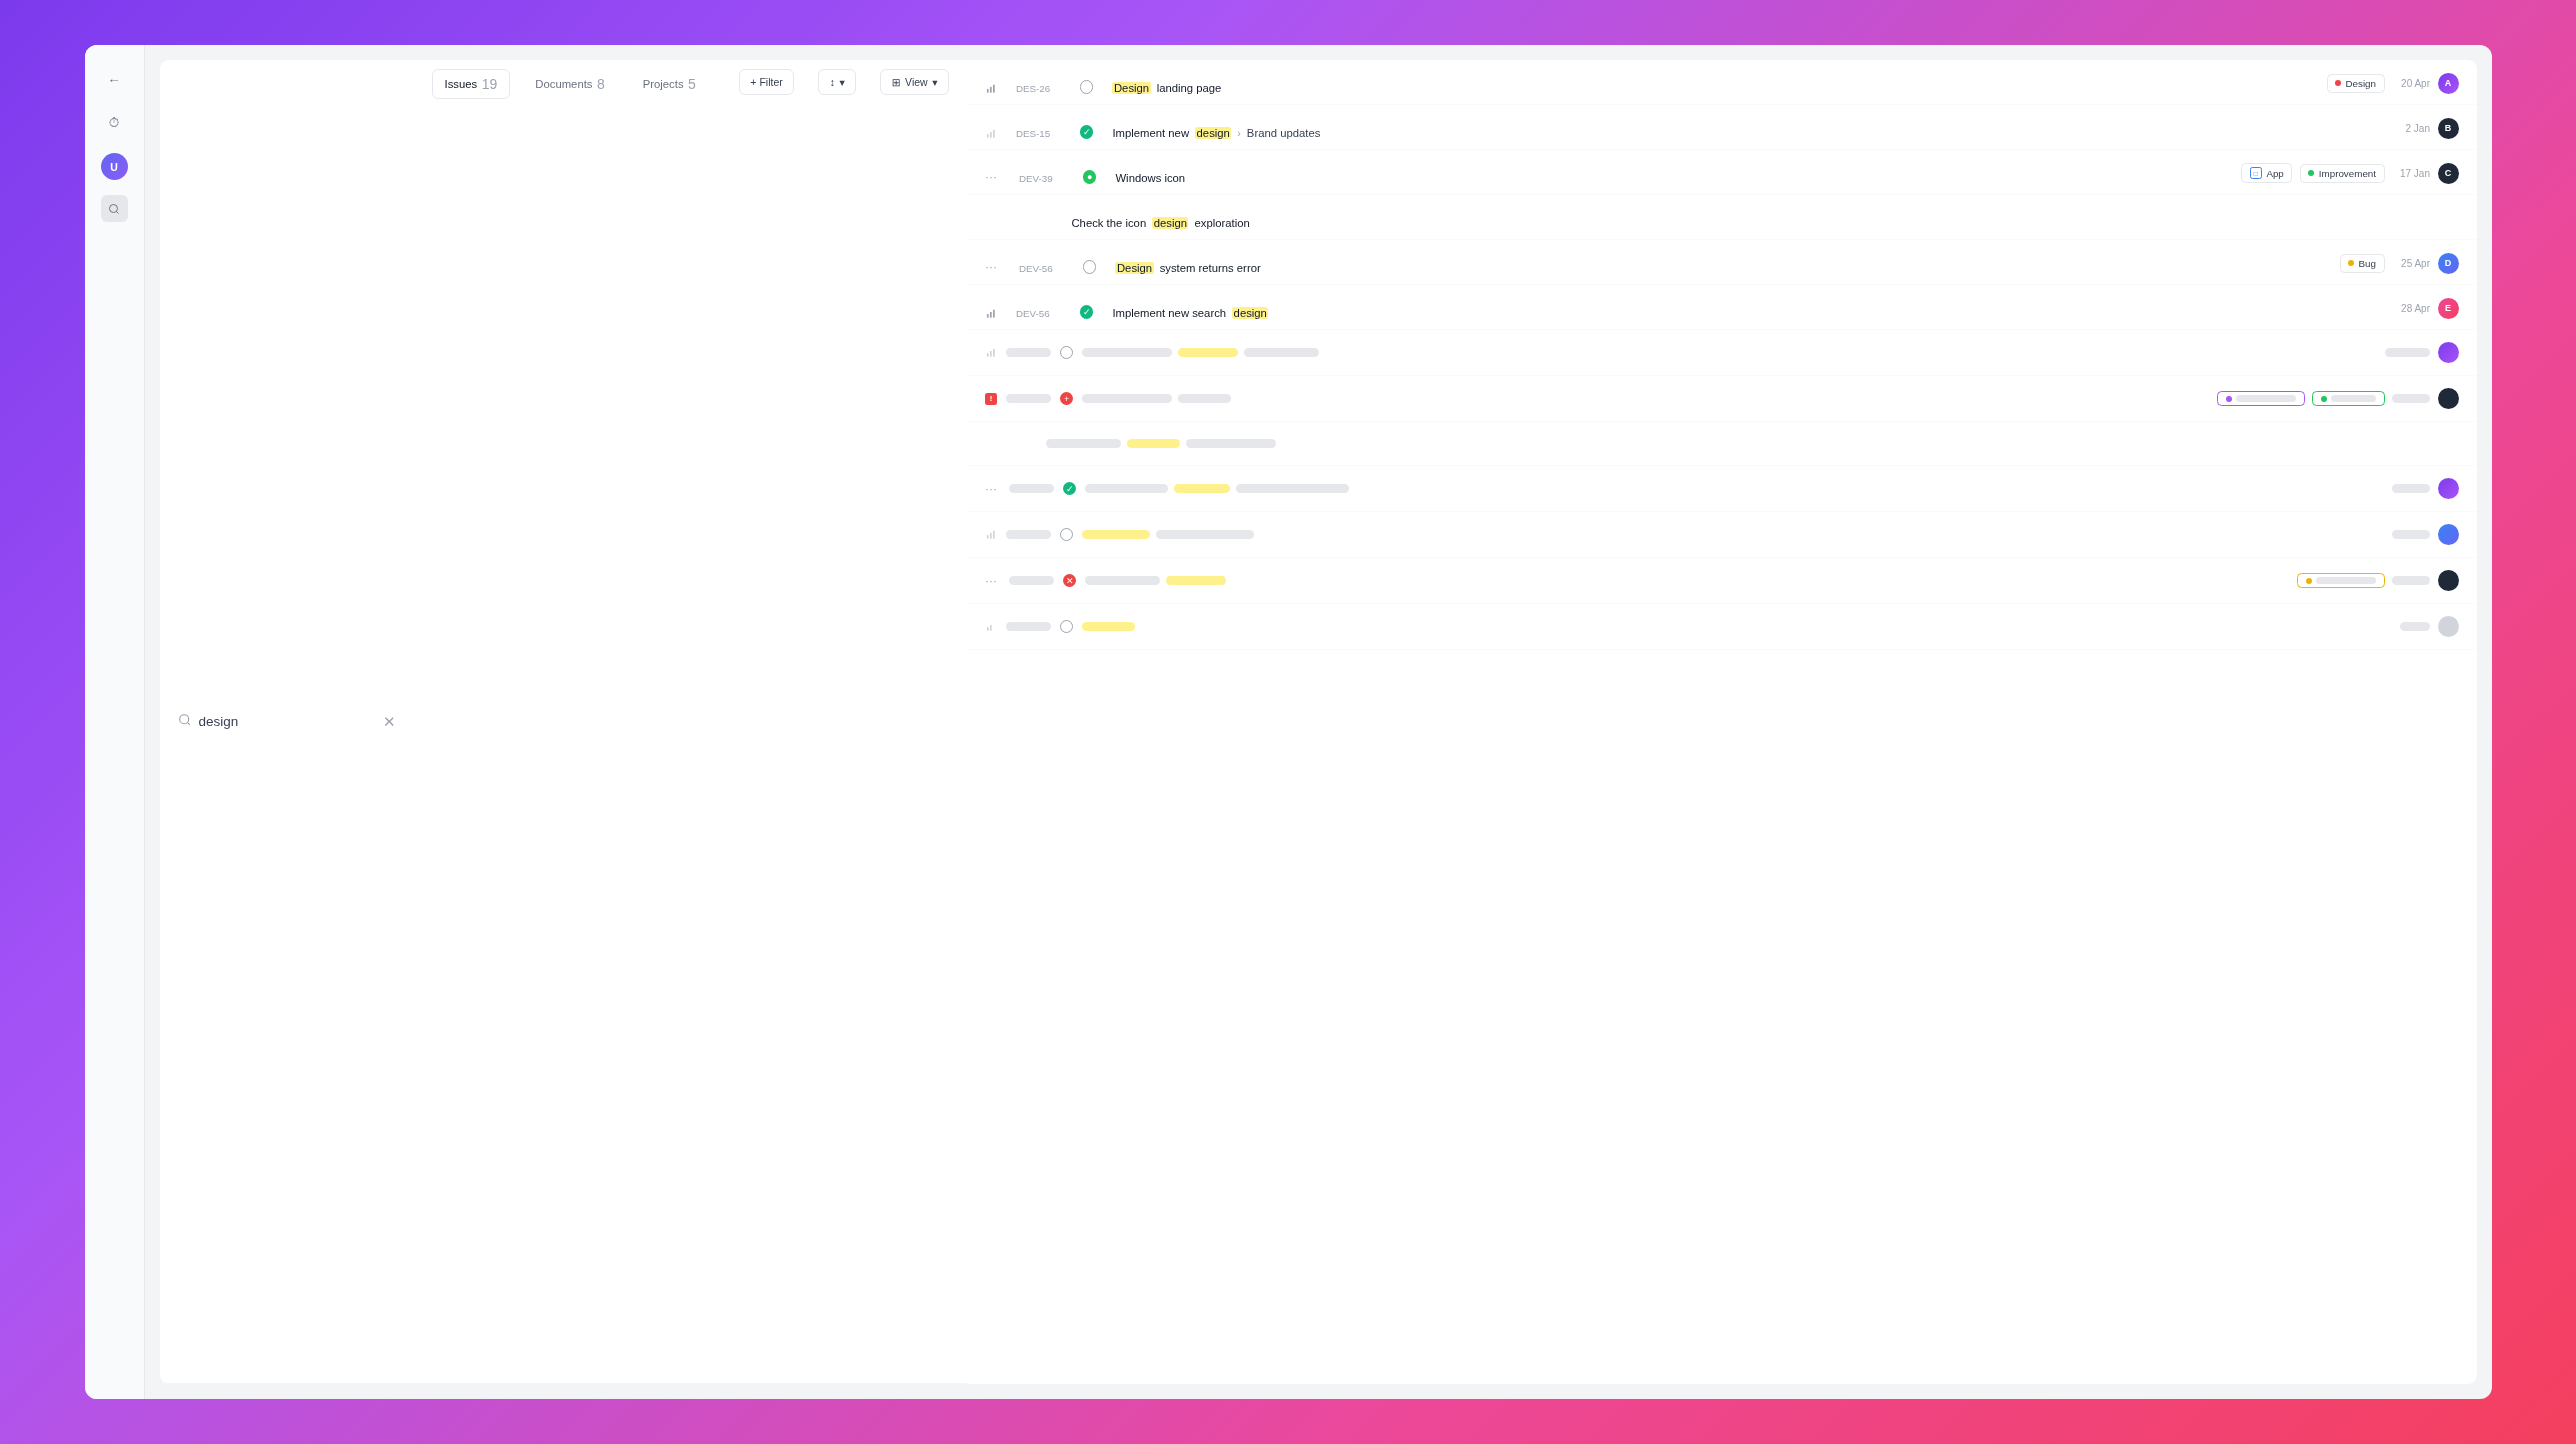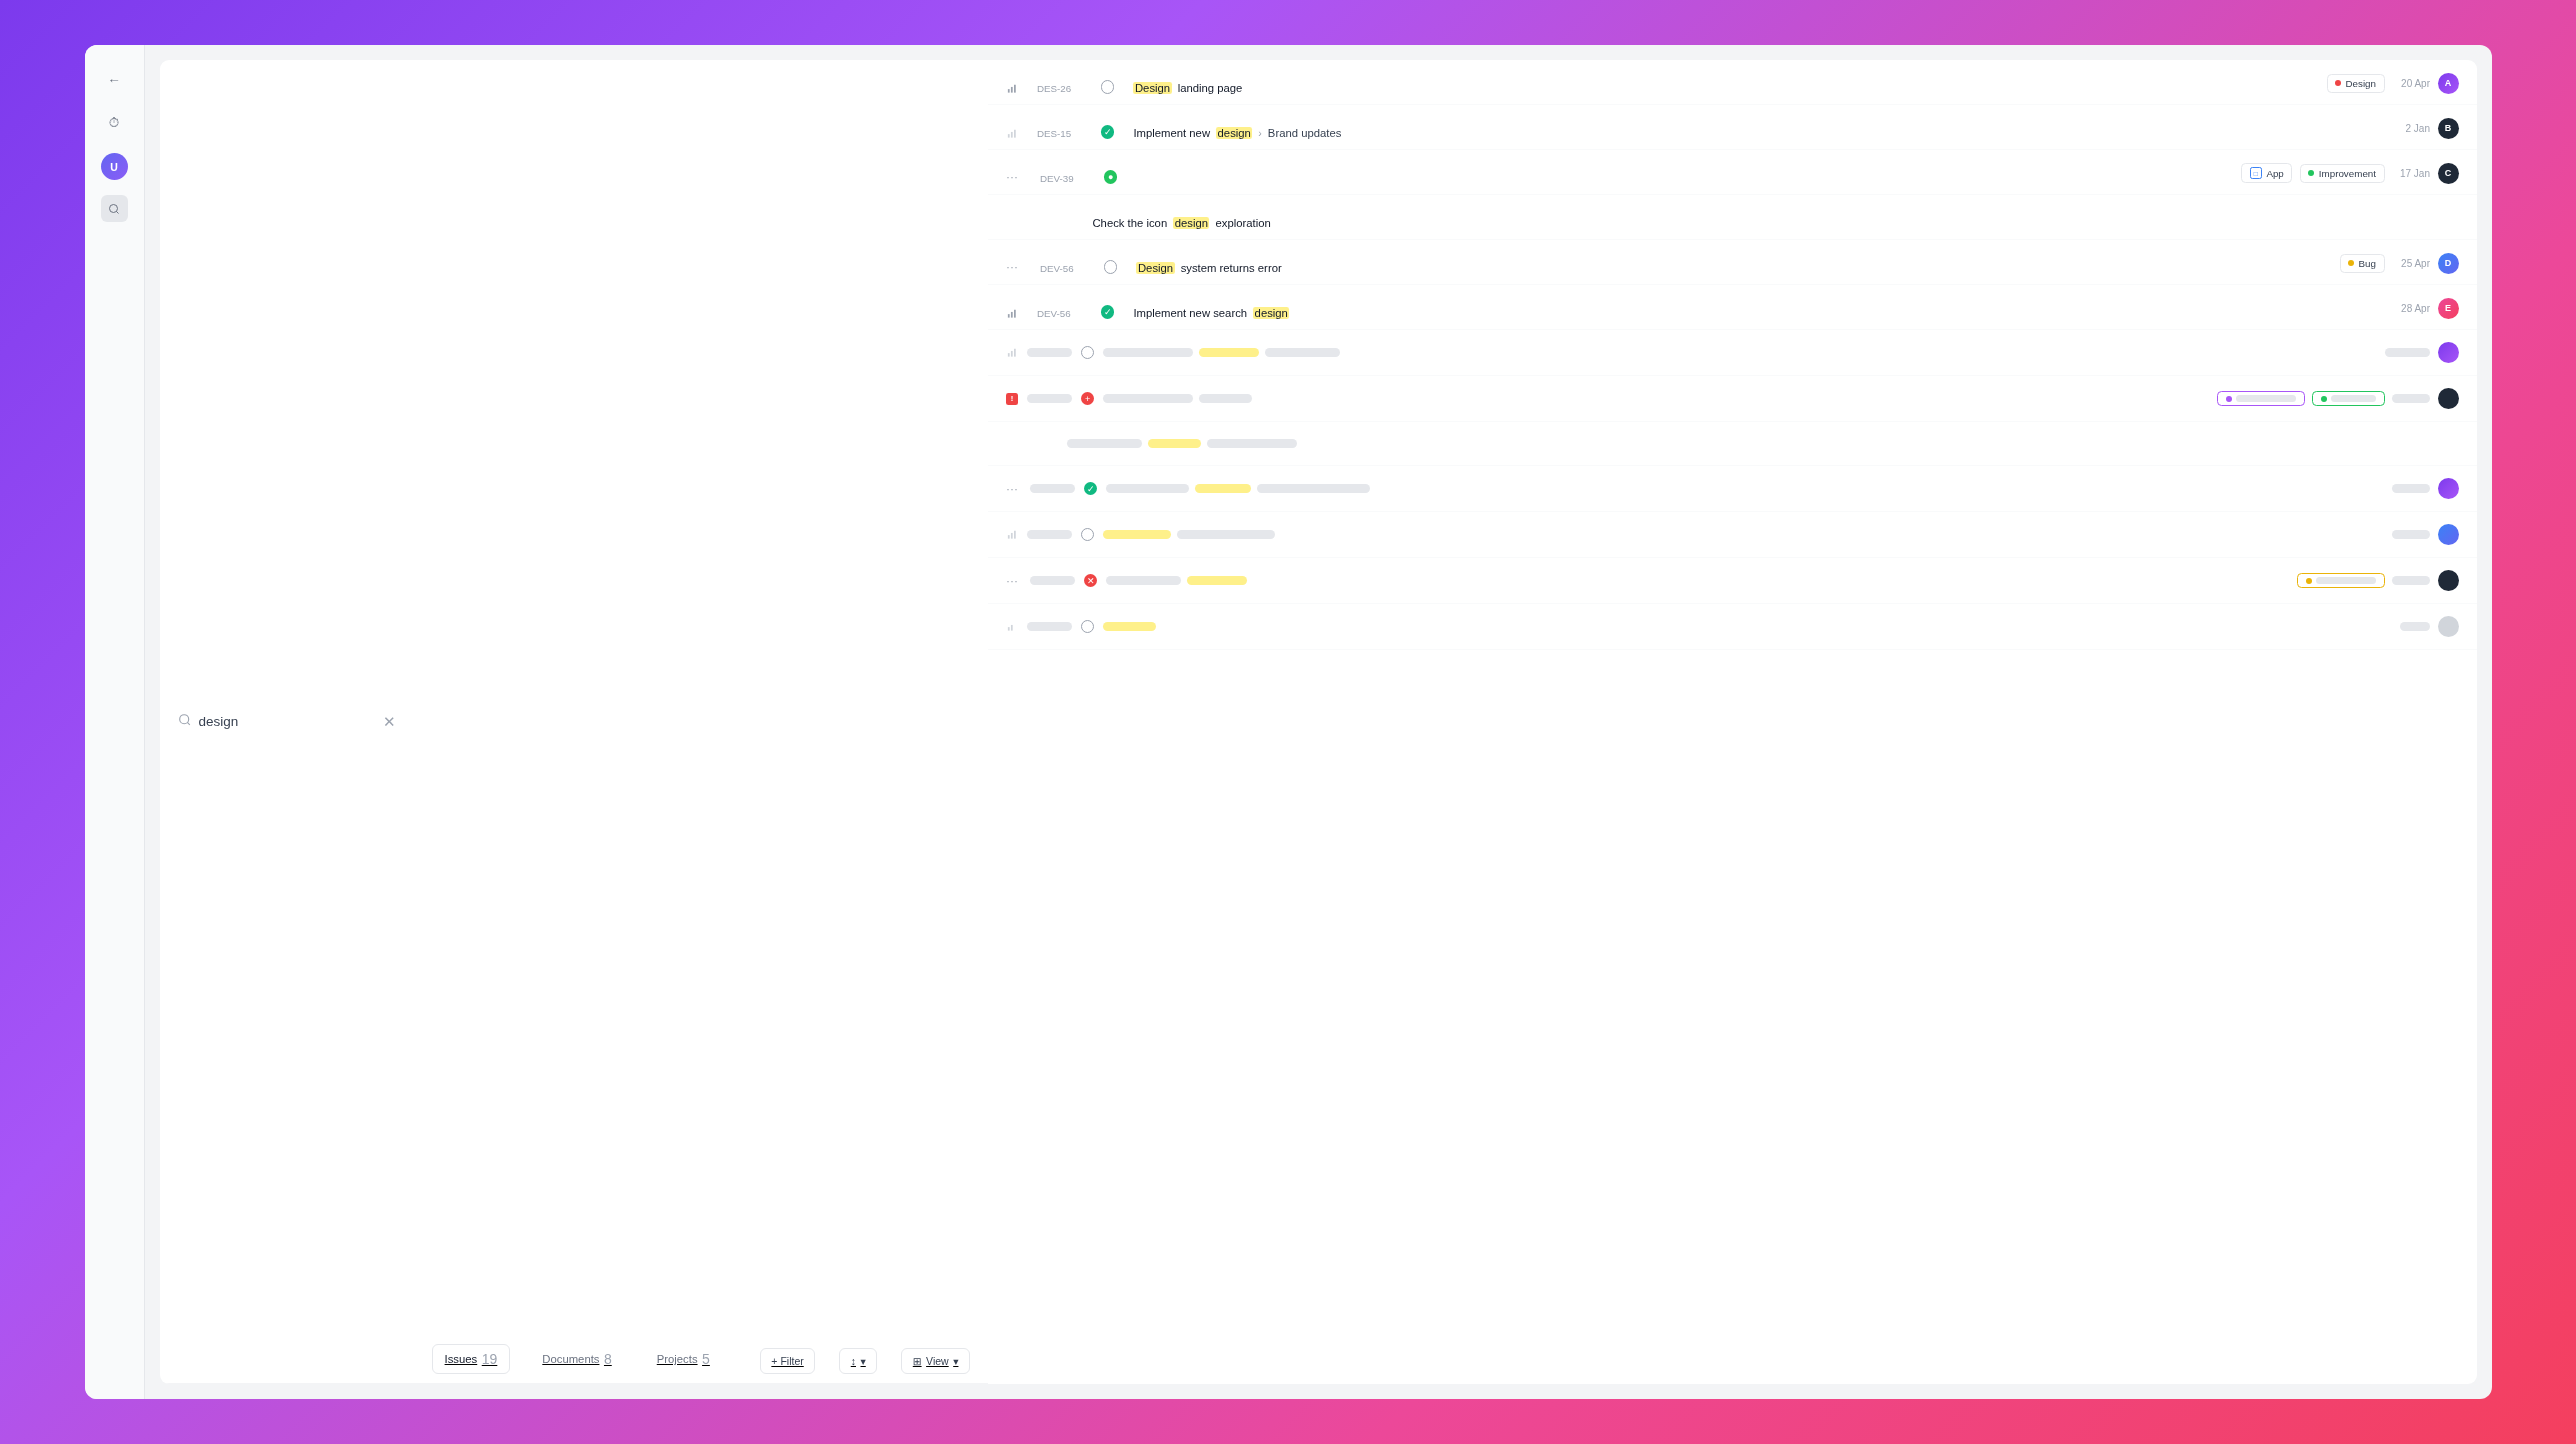--- a/index.html
+++ b/index.html
@@ -109,25 +109,24 @@
 
     .search-close {
       color: #9ca3af;
       font-size: 15px;
       cursor: pointer;
     }
 
     
     .tabs-bar {
       display: flex;
-      align-items: flex-end;
+      align-items: flex-start;
       padding: 9px 18px;
       border-bottom: 0.8px solid #f3f4f6;
-      gap: 19px;
-      text-decoration: underline;
+      gap: 12px;
     }
 
     .tab {
       display: flex;
       align-items: center;
       gap: 4.5px;
       padding: 6px 12px;
       border-radius: 6px;
       cursor: pointer;
       font-size: 11.3px;
@@ -457,20 +456,23 @@
         <div class="issue-meta">
           <span class="issue-date">2 Jan</span>
           <div class="issue-avatar avatar-dark">B</div>
         </div>
       </div>
 
       <div class="issue-row">
         <span class="more-dots">···</span>
         <span class="issue-id">DEV-39</span>
         <div class="issue-status status-in-progress">●</div>
+        <div class="issue-title">
+          <span>Windows icon</span>
+        </div>
         <div class="issue-meta">
           <div class="app-label">
             <div class="app-icon">□</div>
             <span>App</span>
           </div>
           <div class="issue-label">
             <span class="label-dot" style="background:#22c55e;"></span>
             <span>Improvement</span>
           </div>
           <span class="issue-date">17 Jan</span>

